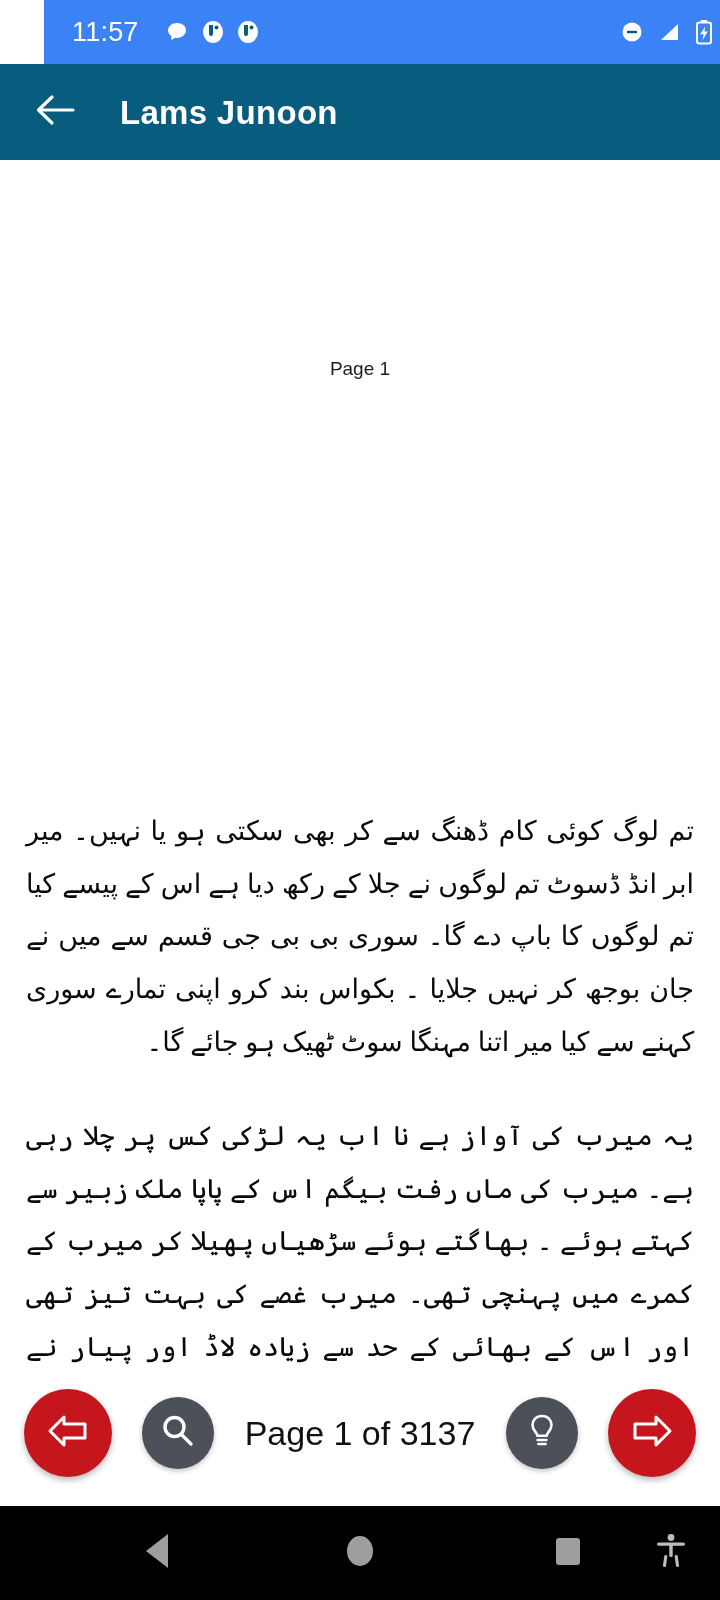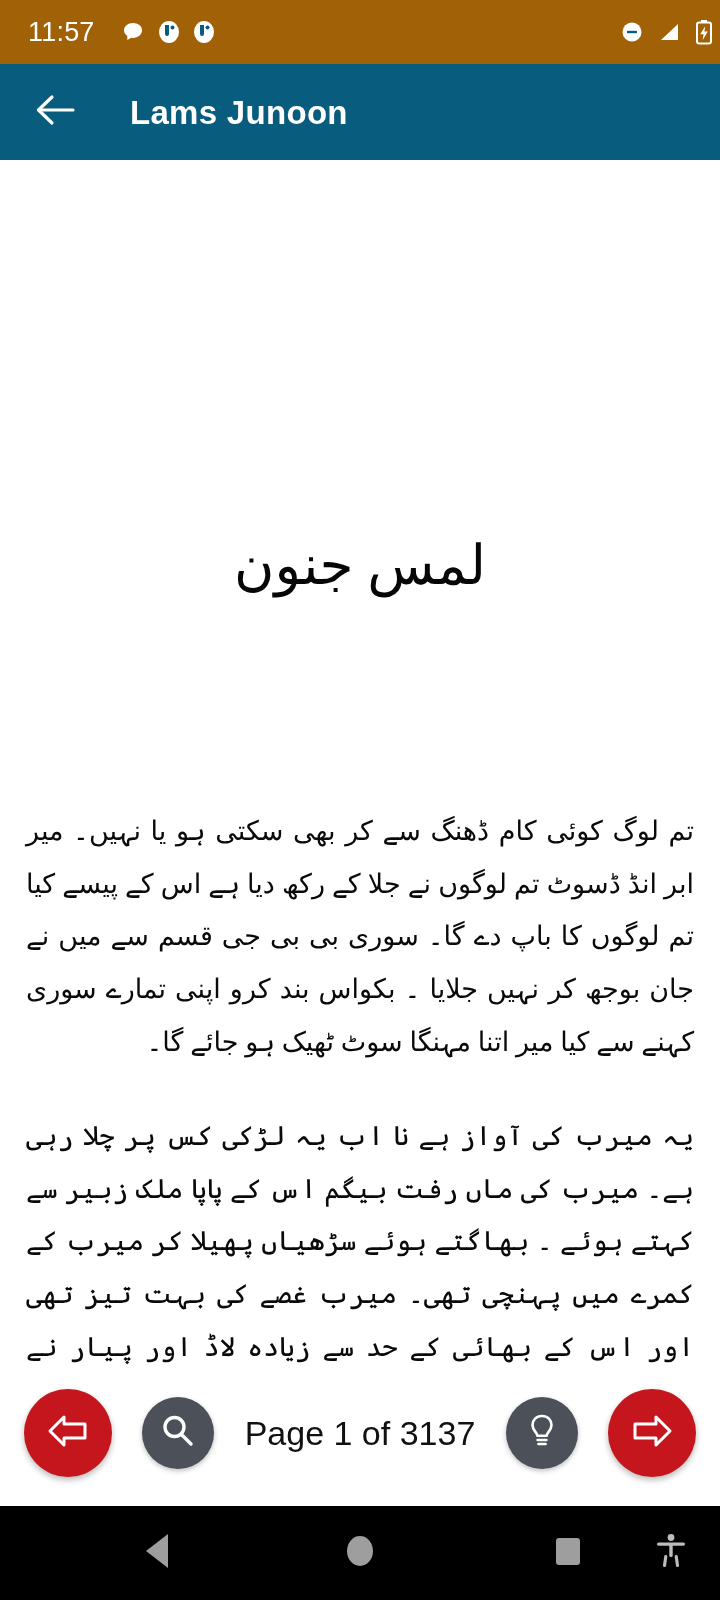--- a/index.html
+++ b/index.html
@@ -18,25 +18,26 @@
     height: 1600px;
     background: #ffffff;
     display: flex;
     flex-direction: column;
   }
 
   
   .status-bar {
     height: 64px;
     flex: 0 0 64px;
-    background: #a16207;
+    background: #3b82f6;
     display: flex;
     align-items: center;
     padding: 0 6px 0 28px;
     color: #ffffff;
+    margin-left: 44px;
   }
   .status-left {
     display: flex;
     align-items: center;
     gap: 14px;
   }
   .status-clock {
     font-size: 27px;
     font-weight: 400;
     letter-spacing: 0.2px;
@@ -72,21 +73,21 @@
     display: flex;
     align-items: center;
     justify-content: center;
     cursor: pointer;
   }
   .app-title {
     color: #ffffff;
     font-size: 33px;
     font-weight: bold;
     letter-spacing: 0.3px;
-    margin-left: 46px;
+    margin-left: 36px;
     line-height: 1;
   }
 
   
   .reader {
     flex: 1 1 auto;
     position: relative;
     background: #ffffff;
     overflow: hidden;
   }
@@ -267,22 +268,22 @@
           <line x1="41" y1="20" x2="7" y2="20"></line>
           <polyline points="20,7 6.5,20 20,33"></polyline>
         </svg>
       </span>
     </div>
     <div class="app-title">Lams Junoon</div>
   </div>
 
   <div class="reader">
 
-
-    <div class="book-title">لمس جنون</div>
+    <div class="page-label">Page 1</div>
+
 
 
     <div class="body-text">
       <p>تم لوگ کوئی کام ڈھنگ سے کر بھی سکتی ہو یا نہیں۔ میر ابر انڈ ڈسوٹ تم لوگوں نے جلا کے رکھ دیا ہے اس کے پیسے کیا تم لوگوں کا باپ دے گا۔ سوری بی بی جی قسم سے میں نے جان بوجھ کر نہیں جلایا ۔ بکواس بند کرو اپنی تمارے سوری کہنے سے کیا میر اتنا مہنگا سوٹ ٹھیک ہو جائے گا۔</p>
       <p>یہ میرب کی آواز ہے نا اب یہ لڑکی کس پر چلا رہی ہے۔ میرب کی ماں رفت بیگم اس کے پاپا ملک زبیر سے کہتے ہوئے ۔ بھاگتے ہوئے سڑھیاں پھیلا کر میرب کے کمرے میں پہنچی تھی۔ میرب غصے کی بہت تیز تھی اور اس کے بھائی کے حد سے زیادہ لاڈ اور پیار نے میرب کو بہت بگاڑ رکھا تھا اکثر اس کی ماں اس کے بھائی سے یہ شکایت کرتی تھی کہ تمہارے پیار نے میرب کو بہت بگاڑ دیا ہے۔</p>
     </div>
   </div>
 
   <div class="control-bar">
 

